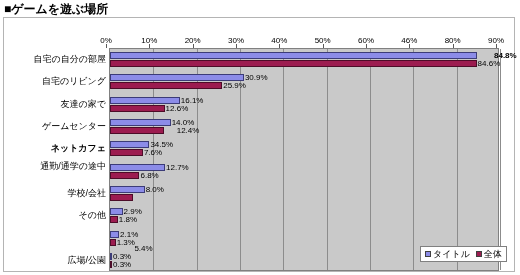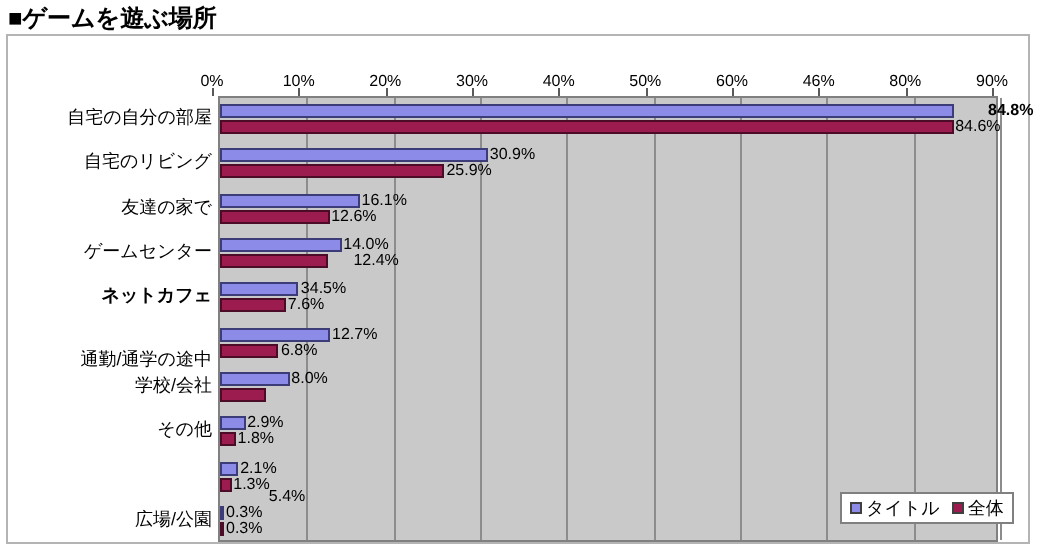--- a/index.html
+++ b/index.html
@@ -164,21 +164,21 @@
   <div id="chart-title">■ゲームを遊ぶ場所</div>
 
   <div id="frame">
 
     <div id="cat-labels">
         <div class="cat-label" style="top: 11.15px;">自宅の自分の部屋</div>
         <div class="cat-label" style="top: 33.45px;">自宅のリビング</div>
         <div class="cat-label" style="top: 55.75px;">友達の家で</div>
         <div class="cat-label" style="top: 78.05px;">ゲームセンター</div>
         <div class="cat-label" style="top: 100.35px; font-weight: bold;">ネットカフェ</div>
-        <div class="cat-label" style="top: 132px;">通勤/通学の途中</div>
+        <div class="cat-label" style="top: 118px;">通勤/通学の途中</div>
         <div class="cat-label" style="top: 144.95px;">学校/会社</div>
         <div class="cat-label" style="top: 167.25px;">その他</div>
         <div class="cat-label" style="top: 211.85px;">広場/公園</div>
       </div>
 
     <div id="plot-area">
         <div class="gridline" style="left: 43.3333px;"></div>
         <div class="gridline" style="left: 86.6667px;"></div>
         <div class="gridline" style="left: 130px;"></div>
         <div class="gridline" style="left: 173.333px;"></div>

